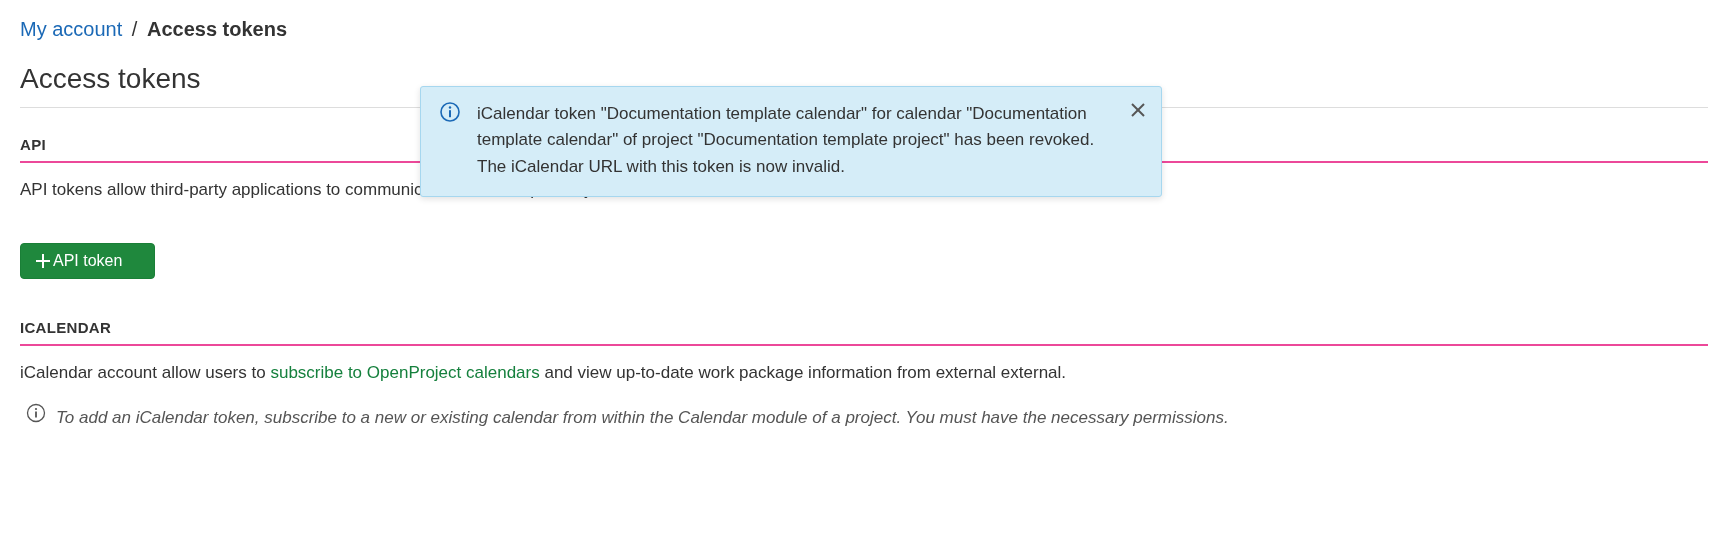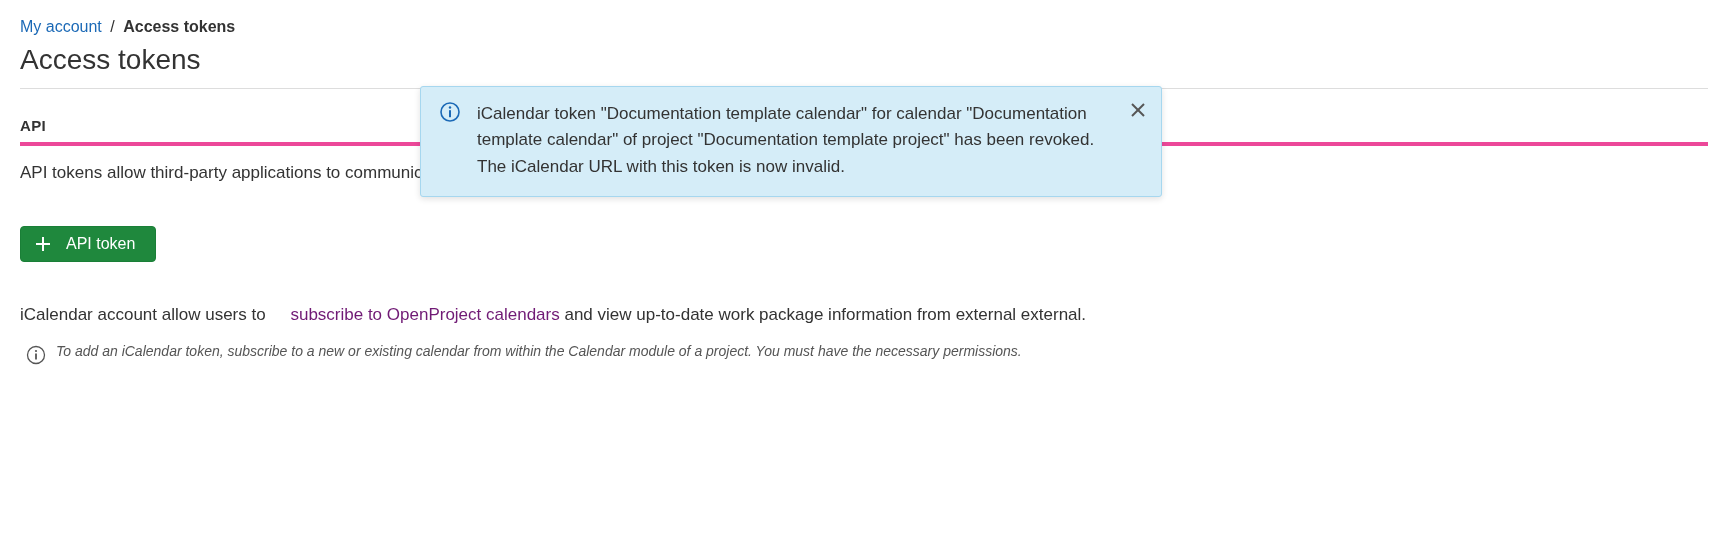--- a/index.html
+++ b/index.html
@@ -7,22 +7,22 @@
     font-family: "Segoe UI", -apple-system, "Helvetica Neue", Arial, sans-serif;
     font-size: 16px;
     color: #333;
     background: #fff;
     width: 1728px;
     height: 544px;
     padding: 18px 20px;
     position: relative;
   }
   .breadcrumb {
-    font-size: 16px;
-    margin-bottom: 8px;
+    font-size: 20px;
+    margin-bottom: 22px;
   }
   .breadcrumb a {
     color: #1b69b6;
     text-decoration: none;
   }
   .breadcrumb .sep { color: #333; margin: 0 4px; }
   .breadcrumb .current { color: #333; font-weight: 600; }
 
   h1.page-title {
     font-size: 28px;
@@ -37,59 +37,59 @@
     margin-bottom: 28px;
   }
 
   .section-heading {
     font-size: 15px;
     font-weight: 700;
     letter-spacing: 0.3px;
     color: #333;
     text-transform: uppercase;
     padding-bottom: 8px;
-    border-bottom: 4px solid #ec4899;
+    border-bottom: 2px solid #ec4899;
     margin-bottom: 14px;
   }
 
   .section-desc {
     font-size: 17px;
     color: #333;
     margin-bottom: 40px;
     line-height: 1.5;
   }
-  .section-desc a { color: #701a75; text-decoration: none; margin-left: 20px; }
+  .section-desc a { color: #15803d; text-decoration: none; }
 
   .btn-primary {
     display: inline-flex;
     align-items: center;
-    gap: 15px;
+    gap: 2px;
     background: #1f883d;
     color: #fff;
     border: 1px solid #1a7f37;
     border-radius: 4px;
-    padding: 8px 20px 8px 14px;
+    padding: 8px 32px 8px 14px;
     font-size: 16px;
     cursor: pointer;
   }
   .btn-primary .plus {
     display: inline-block;
     width: 16px;
     height: 16px;
   }
 
   .section-block { margin-bottom: 40px; }
 
   .info-hint {
     display: flex;
-    align-items: flex-start;
+    align-items: flex-end;
     gap: 10px;
     font-style: italic;
     color: #555;
-    font-size: 14px;
+    font-size: 17px;
     margin-top: 16px;
   }
   .info-hint .info-icon { flex-shrink: 0; margin-top: 2px; margin-left:6px;}
 
   
   .toast {
     position: absolute;
     top: 86px;
     left: 420px;
     width: 742px;
@@ -135,20 +135,21 @@
       <svg viewBox="0 0 16 16" width="16" height="16" fill="none" stroke="white" stroke-width="2">
         <line x1="8" y1="1" x2="8" y2="15"></line>
           <line x1="1" y1="8" x2="15" y2="8"></line>
       </svg>
     </span>
     <span>API token</span>
   </button>
 </div>
 
 <div class="section-block">
+  <div class="section-heading">ICALENDAR</div>
   <p class="section-desc" style="margin-bottom:16px;">
     <span>iCalendar account allow users to </span><a href="#">subscribe to OpenProject calendars</a><span> and view up-to-date work package information from external external.</span>
   </p>
   <div class="info-hint">
     <span class="info-icon">
       <svg width="20" height="20" viewBox="0 0 20 20" fill="none">
         <circle cx="10" cy="10" r="8.5" stroke="#555" stroke-width="1.3"></circle>
         <circle cx="10" cy="6" r="1.1" fill="#555"></circle>
         <rect x="9.1" y="8.5" width="1.8" height="6" fill="#555"></rect>
       </svg>

